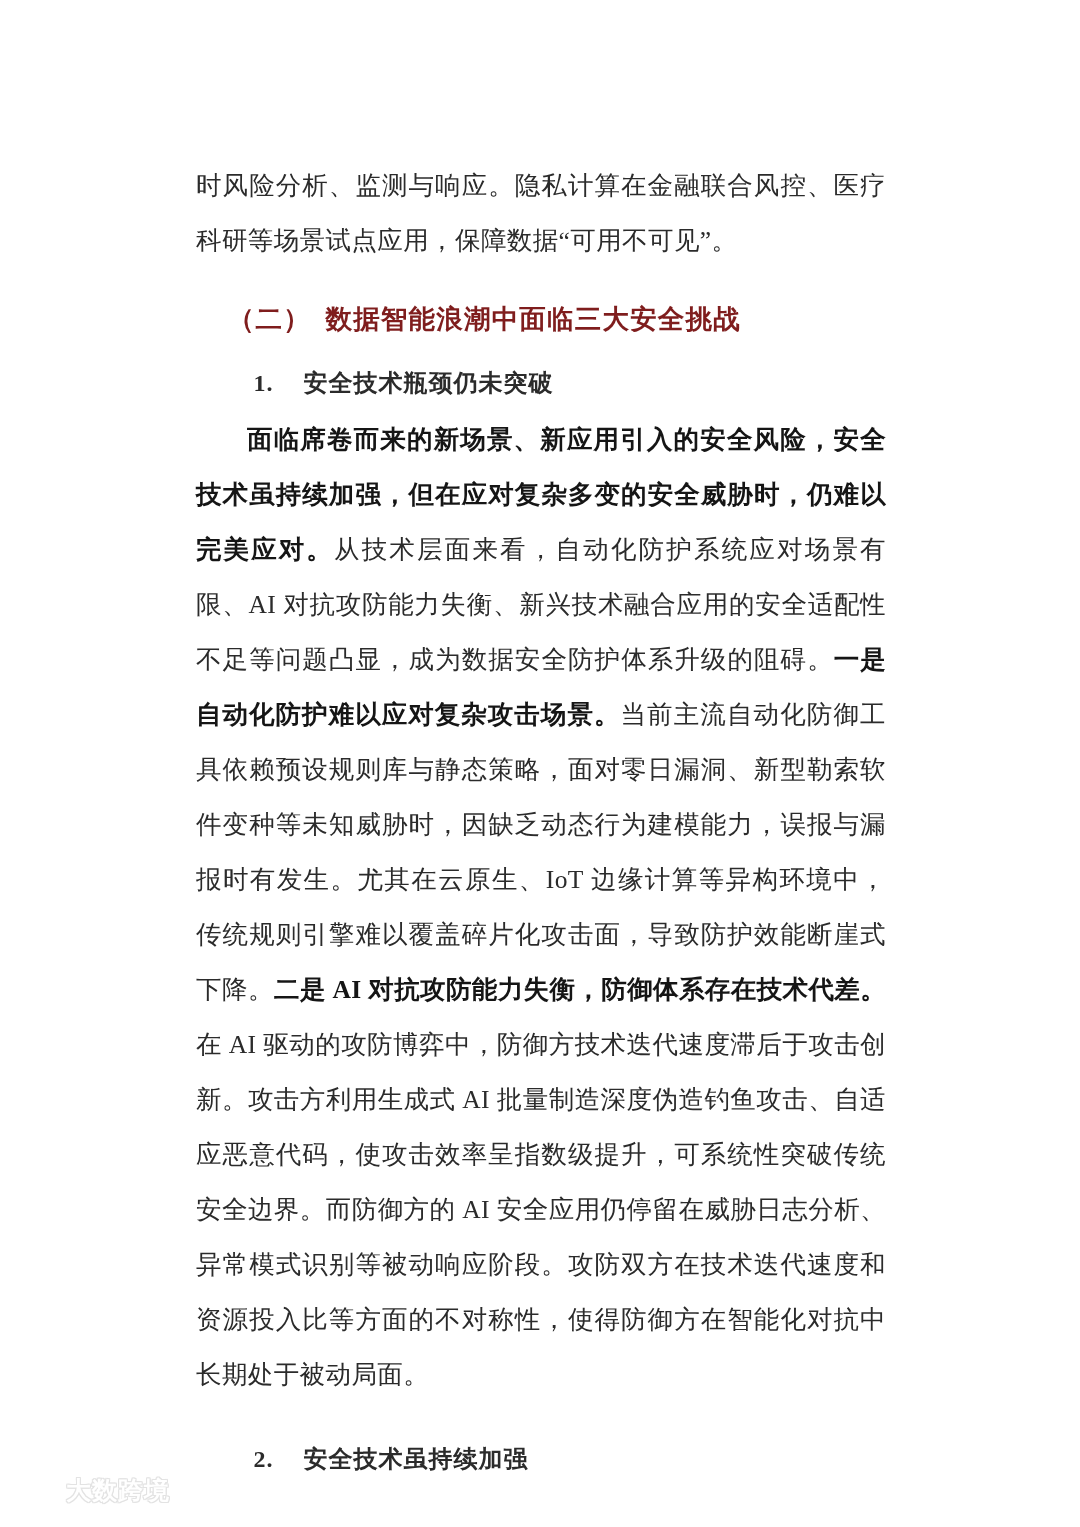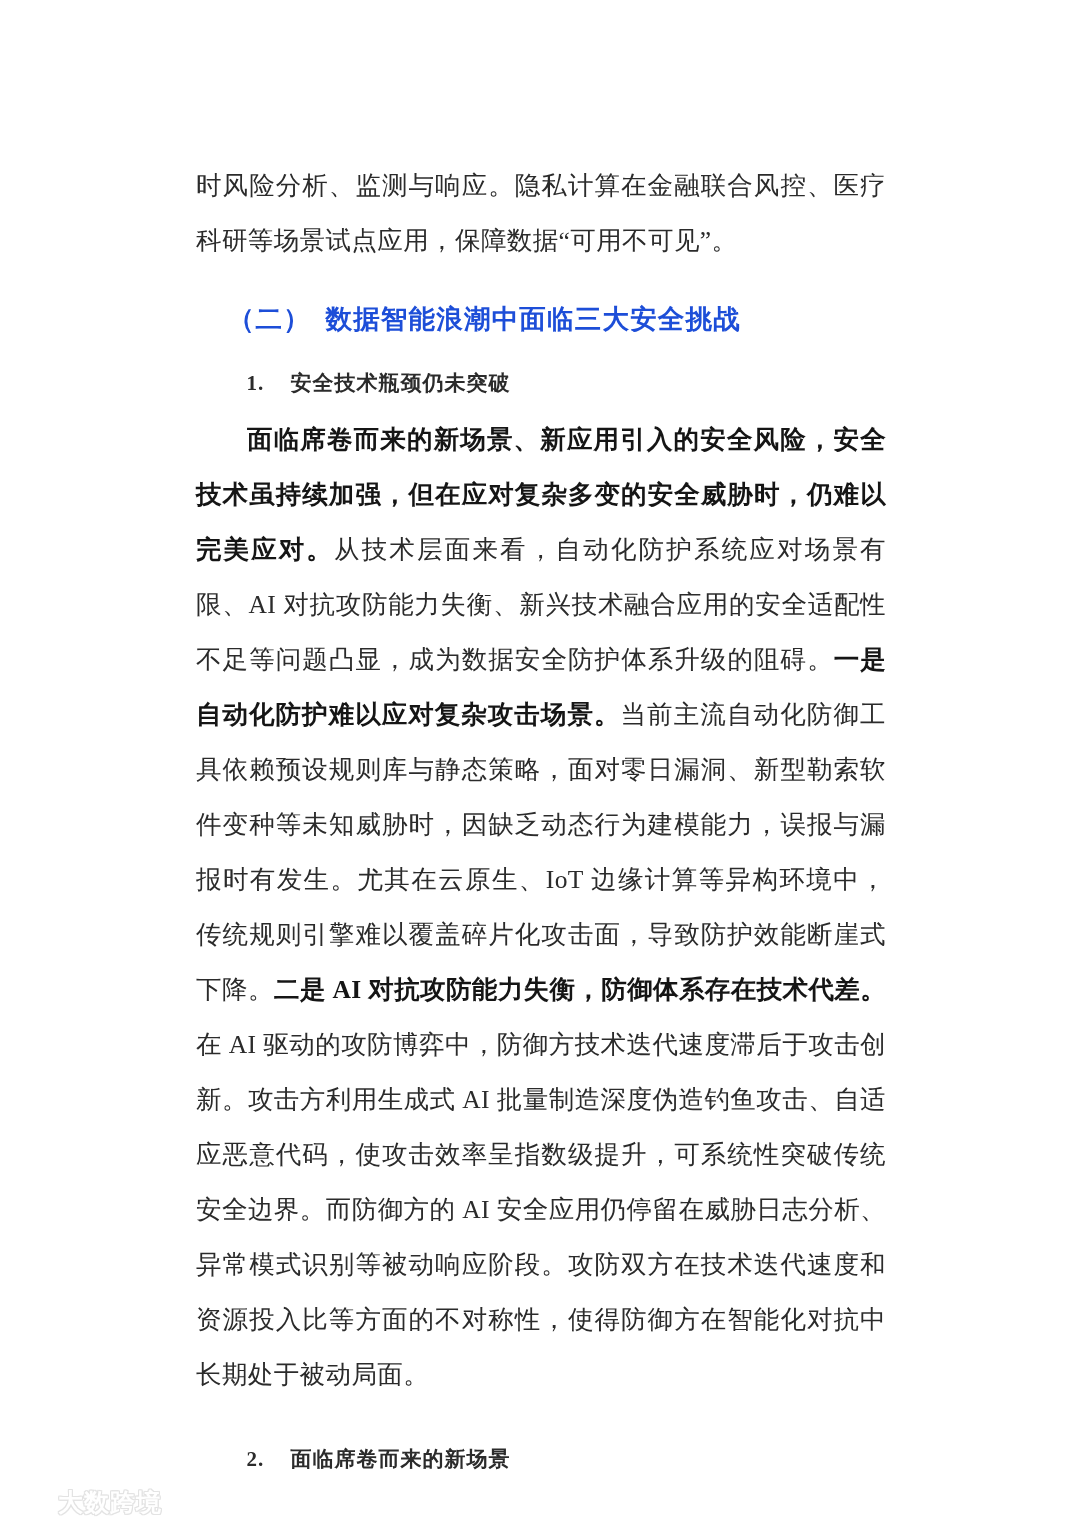--- a/index.html
+++ b/index.html
@@ -35,29 +35,29 @@
     margin: 0;
     font-family: "Liberation Serif", "DejaVu Serif", serif;
   }
   .para.indent {
     text-indent: 2em;
   }
   .h2 {
     font-size: 26.5px;
     line-height: 58px;
     font-weight: bold;
-    color: #1d4ed8;
+    color: #7f1d1d;
     margin: 0;
     padding-top: 12px;
     letter-spacing: 1.2px;
     text-indent: 1.2em;
     font-family: "Liberation Serif", "DejaVu Serif", serif;
   }
   .h3 {
-    font-size: 21px;
+    font-size: 24px;
     line-height: 58px;
     color: #2b2b2b;
     margin: 0;
     padding-top: 6px;
     letter-spacing: 1px;
     text-indent: 2.4em;
     font-family: "Liberation Serif", "DejaVu Serif", serif;
   }
   .h3 .num {
     font-family: "Liberation Serif", "DejaVu Serif", serif;
@@ -71,23 +71,24 @@
     color: #151515;
     letter-spacing: 0.3px;
   }
   .gap-sm { height: 10px; }
   .gap-md { height: 22px; }
 
   
   .watermark {
     position: absolute;
     left: 18px;
-    bottom: 8px;
+    bottom: 20px;
     display: flex;
     align-items: center;
+    gap: 8px;
     opacity: 1;
     pointer-events: none;
   }
   .wm-logo { width: 40px; height: 28px; display: block; }
   .wm-text {
     font-size: 25px;
     font-weight: bold;
     color: #ffffff;
     letter-spacing: 1px;
     font-family: "Liberation Sans", sans-serif;
@@ -111,21 +112,21 @@
     <div class="gap-sm"></div>
 
     <h2 class="h2"><span class="label">（二）</span><span>数据智能浪潮中面临三大安全挑战</span></h2>
 
     <h3 class="h3"><span class="num">1.</span><span>安全技术瓶颈仍未突破</span></h3>
 
     <p class="para indent"><b class="b">面临席卷而来的新场景、新应用引入的安全风险，安全技术虽持续加强，但在应对复杂多变的安全威胁时，仍难以完美应对。</b><span>从技术层面来看，自动化防护系统应对场景有限、AI 对抗攻防能力失衡、新兴技术融合应用的安全适配性不足等问题凸显，成为数据安全防护体系升级的阻碍。</span><b class="b">一是自动化防护难以应对复杂攻击场景。</b><span>当前主流自动化防御工具依赖预设规则库与静态策略，面对零日漏洞、新型勒索软件变种等未知威胁时，因缺乏动态行为建模能力，误报与漏报时有发生。尤其在云原生、IoT 边缘计算等异构环境中，传统规则引擎难以覆盖碎片化攻击面，导致防护效能断崖式下降。</span><b class="b">二是 AI 对抗攻防能力失衡，防御体系存在技术代差。</b><span>在 AI 驱动的攻防博弈中，防御方技术迭代速度滞后于攻击创新。攻击方利用生成式 AI 批量制造深度伪造钓鱼攻击、自适应恶意代码，使攻击效率呈指数级提升，可系统性突破传统安全边界。而防御方的 AI 安全应用仍停留在威胁日志分析、异常模式识别等被动响应阶段。攻防双方在技术迭代速度和资源投入比等方面的不对称性，使得防御方在智能化对抗中长期处于被动局面。</span></p>
 
     <div class="gap-md"></div>
 
-    <h3 class="h3"><span class="num">2.</span><span>面临席卷而来的新场景</span></h3>
+    <h3 class="h3"><span class="num">2.</span><span>安全技术虽持续加强</span></h3>
 
   </div>
 
   <div class="watermark">
     <svg class="wm-logo" viewBox="0 0 40 28">
       <path d="M17 9.5 C17 4.5 12.5 1.5 8.5 3 C4 4.7 2 9.5 3.2 14.2 C4.4 19 8.5 22.5 13 22 C16 21.6 18 19.5 18.2 17" fill="none" stroke="#ffffff" stroke-width="3.2" stroke-linecap="round"></path>
       <circle cx="23.5" cy="7.5" r="4.2" fill="none" stroke="#ffffff" stroke-width="2.6"></circle>
       <circle cx="33" cy="7" r="4.2" fill="none" stroke="#ffffff" stroke-width="2.6"></circle>
     </svg>
     <span class="wm-text">大数跨境</span>

